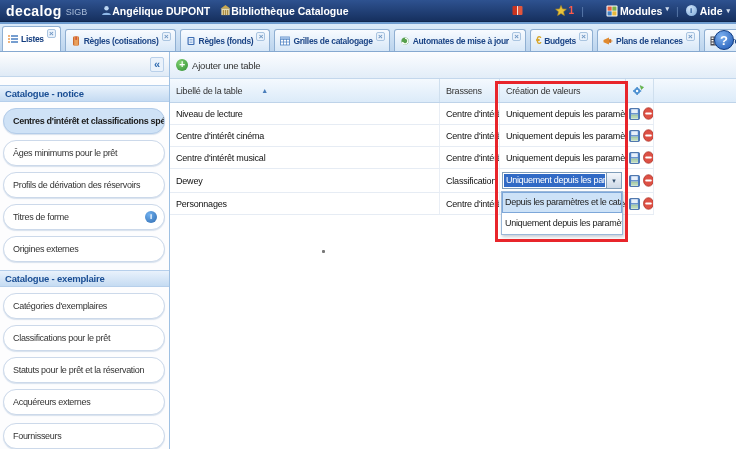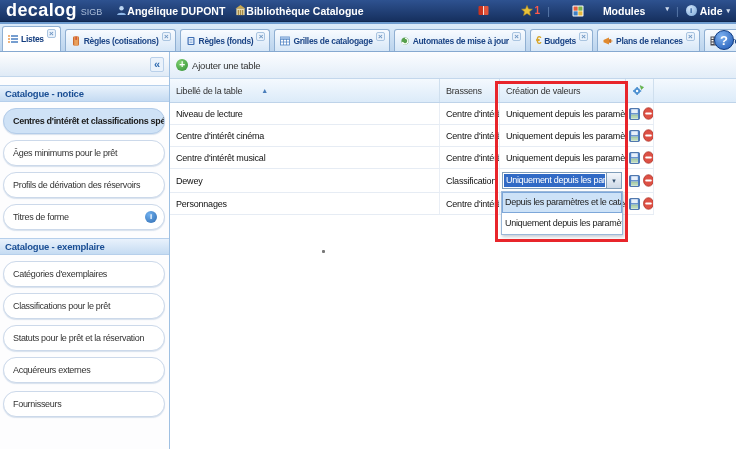--- a/index.html
+++ b/index.html
@@ -3,21 +3,21 @@
 <meta charset="utf-8">
 <style>
   * { margin:0; padding:0; box-sizing:border-box; }
   html,body { width:736px; height:449px; overflow:hidden; background:#fff;
               font-family:"Liberation Sans", sans-serif; }
 
   
   .topbar { height:22px; background:linear-gradient(#2e5290,#16305f);
             border-bottom:1px solid #0f2750; display:flex; align-items:center;
             color:#fff; padding:0 6px; }
-  .logo-main { font-size:18px; font-weight:bold; letter-spacing:.4px; }
+  .logo-main { font-size:14px; font-weight:bold; letter-spacing:.4px; }
   .logo-sub  { font-size:9px; color:#aabdd9; margin:3px 14px 0 4px; }
   .tb-item { display:flex; align-items:center; font-size:10.5px;
              font-weight:bold; margin-right:10px; white-space:nowrap; }
   .tb-right { margin-left:auto; display:flex; align-items:center; gap:7px;
               font-size:10.5px; font-weight:bold; }
   .tb-sep { color:#5d7eae; font-weight:normal; }
   .caret { font-size:7px; color:#cfdcee; margin-left:1px; }
   .notif { color:#ff5a4a; font-size:10px; font-weight:bold; }
 
   
@@ -179,21 +179,21 @@
     </span>
     <span style="display:flex;align-items:center;gap:2px;">
       <span>
         <svg width="12" height="12" viewBox="0 0 12 12">
             <path d="M6 0.4 L7.5 3.9 11.4 4.2 8.5 6.7 9.4 10.5 6 8.4 2.6 10.5 3.5 6.7 0.6 4.2 4.5 3.9 Z" fill="#e8c33c" stroke="#b68f1f" stroke-width="0.6"></path>
           </svg>
       </span>
       <span class="notif">1</span>
     </span>
     <span class="tb-sep">|</span>
-    <span style="display:flex;align-items:flex-start;gap:19px;padding-left:15px;">
+    <span style="display:flex;align-items:flex-start;gap:2px;padding-left:15px;">
       <span>
         <svg width="12" height="12" viewBox="0 0 12 12">
             <rect x="0.5" y="0.5" width="11" height="11" fill="#fff" rx="1"></rect>
             <rect x="1.5" y="1.5" width="4.2" height="4.2" fill="#e2603f"></rect>
             <rect x="6.3" y="1.5" width="4.2" height="4.2" fill="#7db24a"></rect>
             <rect x="1.5" y="6.3" width="4.2" height="4.2" fill="#3f7fc4"></rect>
             <rect x="6.3" y="6.3" width="4.2" height="4.2" fill="#e8b83c"></rect>
           </svg>
       </span>
       <span>Modules</span>
@@ -324,20 +324,23 @@
     </div>
     <div class="pill">
       <span>Âges minimums pour le prêt</span>
     </div>
     <div class="pill">
       <span>Profils de dérivation des réservoirs</span>
     </div>
     <div class="pill">
       <span>Titres de forme</span>
       <span class="info-badge">i</span>
+    </div>
+    <div class="pill">
+      <span>Origines externes</span>
     </div>
 
     <div class="section-header">Catalogue - exemplaire</div>
 
     <div class="pill">
       <span>Catégories d'exemplaires</span>
     </div>
     <div class="pill">
       <span>Classifications pour le prêt</span>
     </div>

